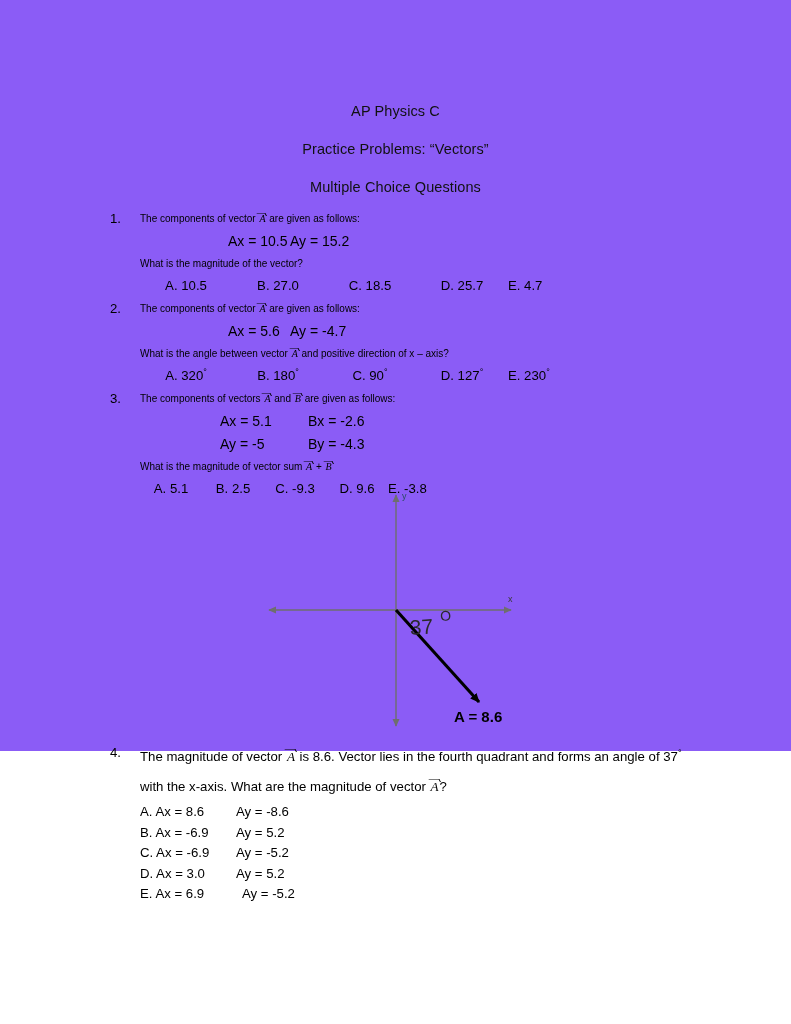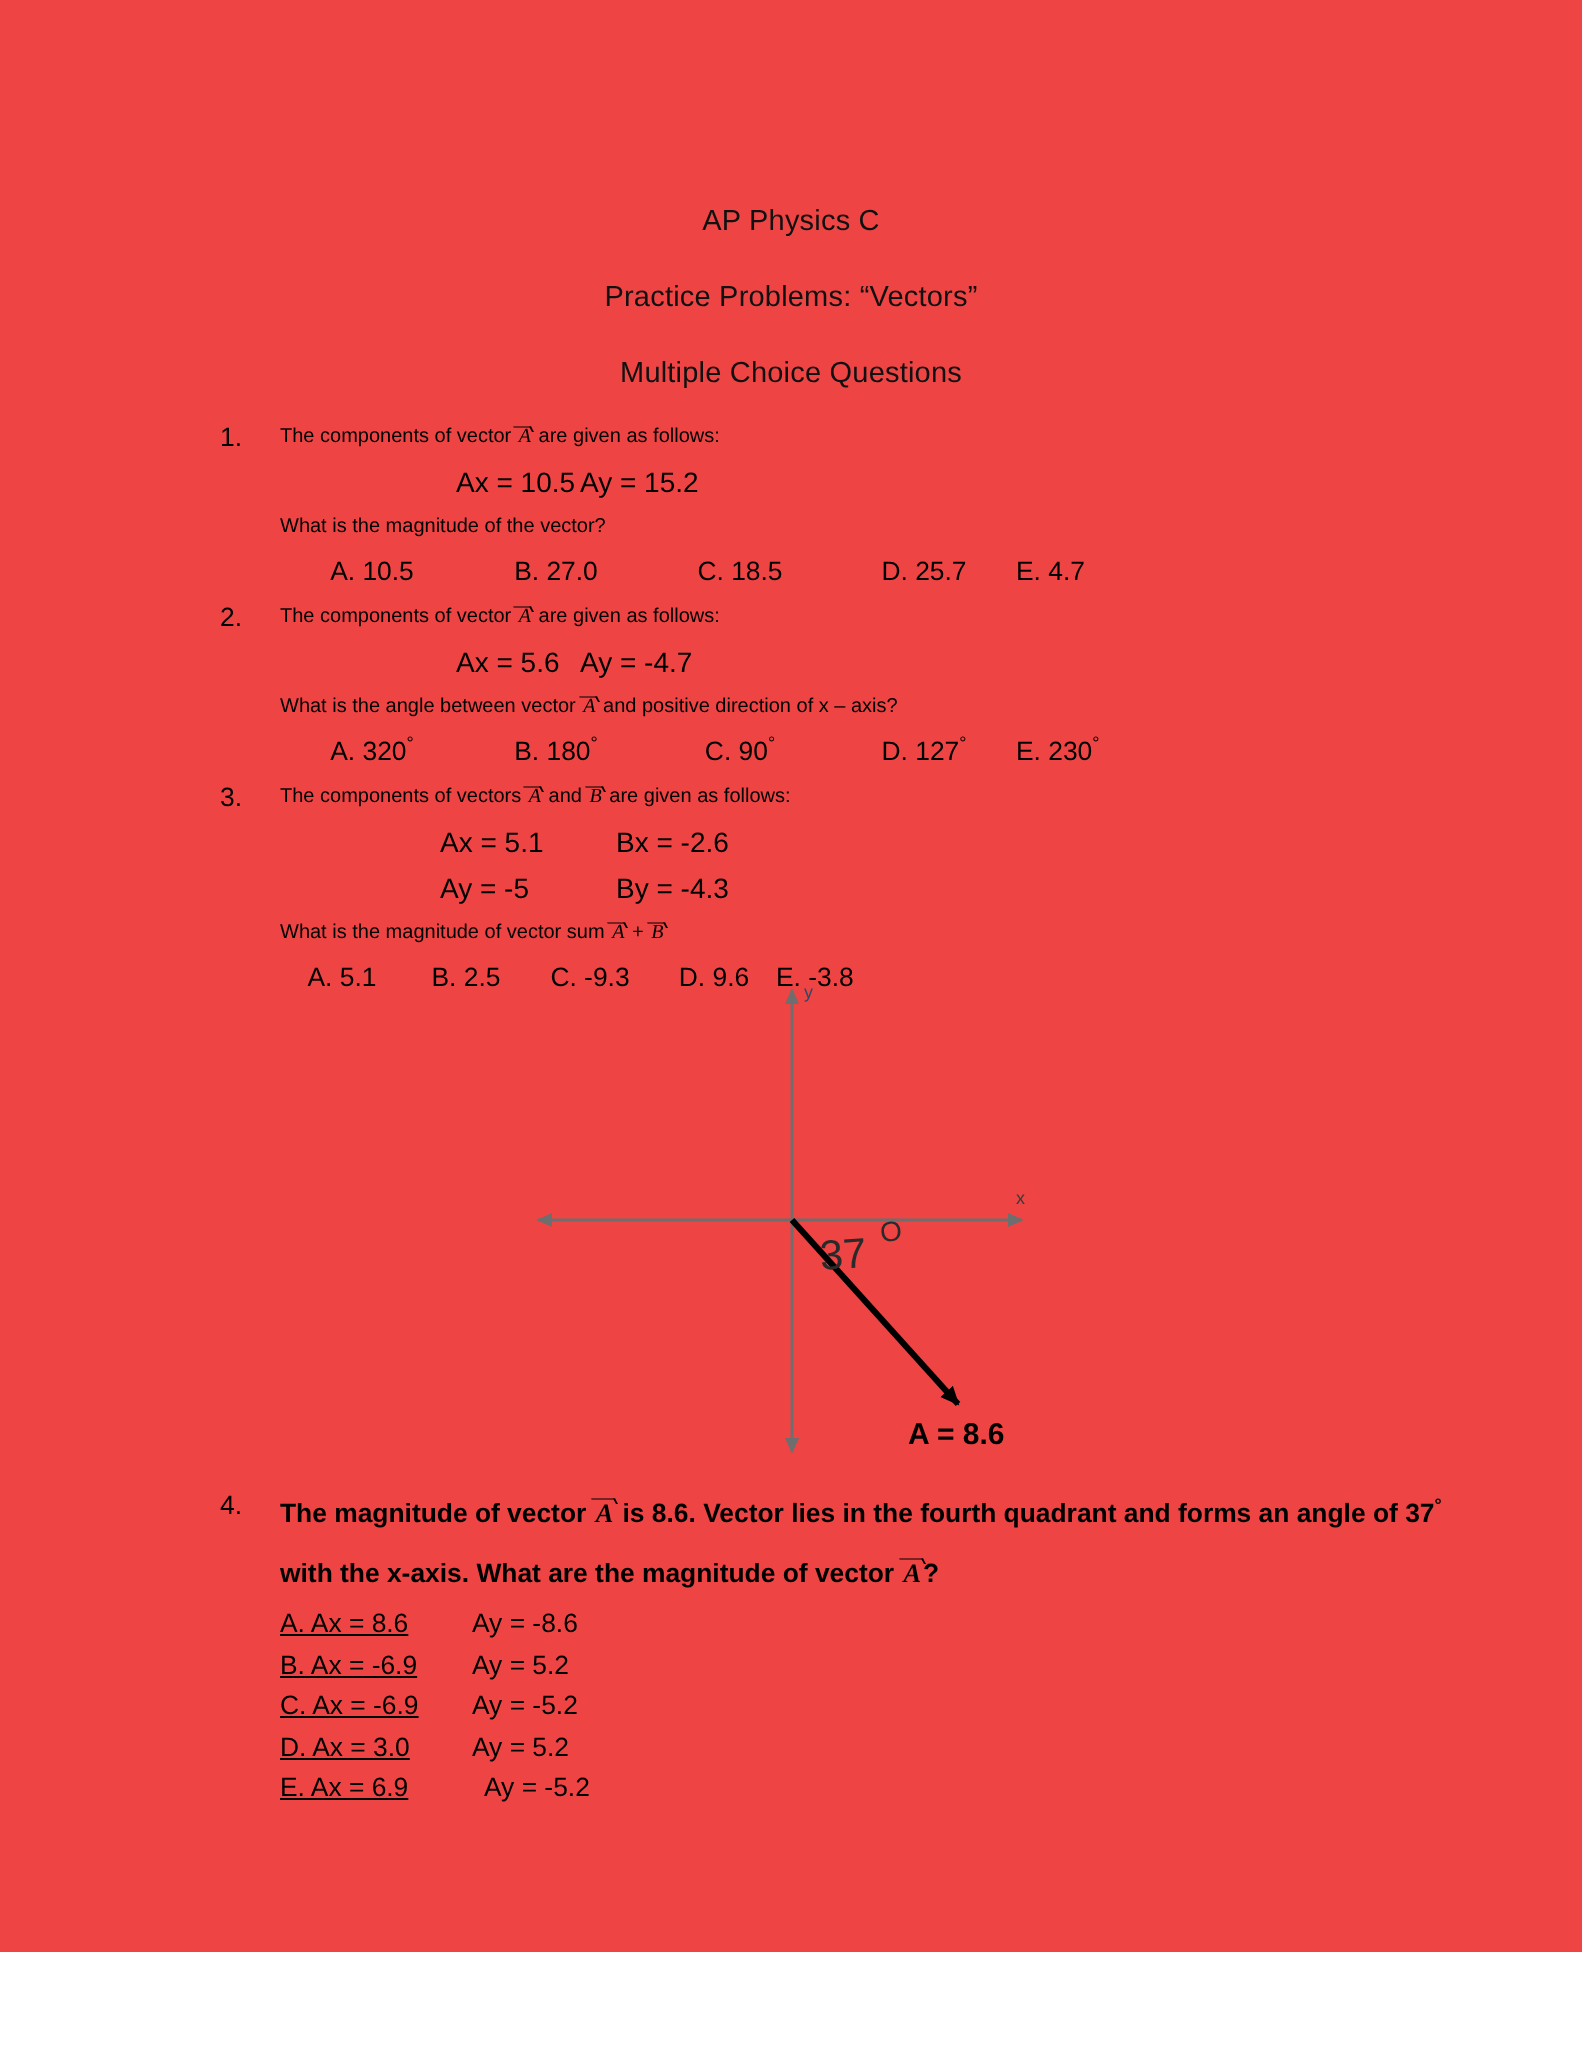--- a/index.html
+++ b/index.html
@@ -12,22 +12,22 @@
     height: 1024px;
     position: relative;
     font-family: "Liberation Sans", sans-serif;
     color: #000000;
     overflow: hidden;
   }
   .page {
     position: absolute;
     left: 0; top: 0;
     width: 791px;
-    height: 976px;
-    background: #ef4444;
+    height: 751px;
+    background: #8b5cf6;
   }
 
   
   .title-block {
     position: absolute;
     left: 0;
     top: 92px;
     width: 791px;
     text-align: center;
   }
@@ -133,28 +133,27 @@
   
   .q4 {
     position: absolute;
     left: 0;
     top: 742px;
     width: 791px;
   }
   .q4 .qline {
     font-size: 13.2px;
     line-height: 30px;
-    font-weight: bold;
   }
   .q4 .opt {
     font-size: 13.2px;
     line-height: 20.5px;
     white-space: pre;
   }
-  .q4 .opt .lbl { display: inline-block; width: 96px; text-decoration: underline; }
+  .q4 .opt .lbl { display: inline-block; width: 96px; }
 </style>
 </head>
 <body>
 
 <div class="page">
 
   <div class="title-block">
     <div class="title-line">AP Physics C</div>
     <div class="title-line">Practice Problems: “Vectors”</div>
     <div class="title-line">Multiple Choice Questions</div>

